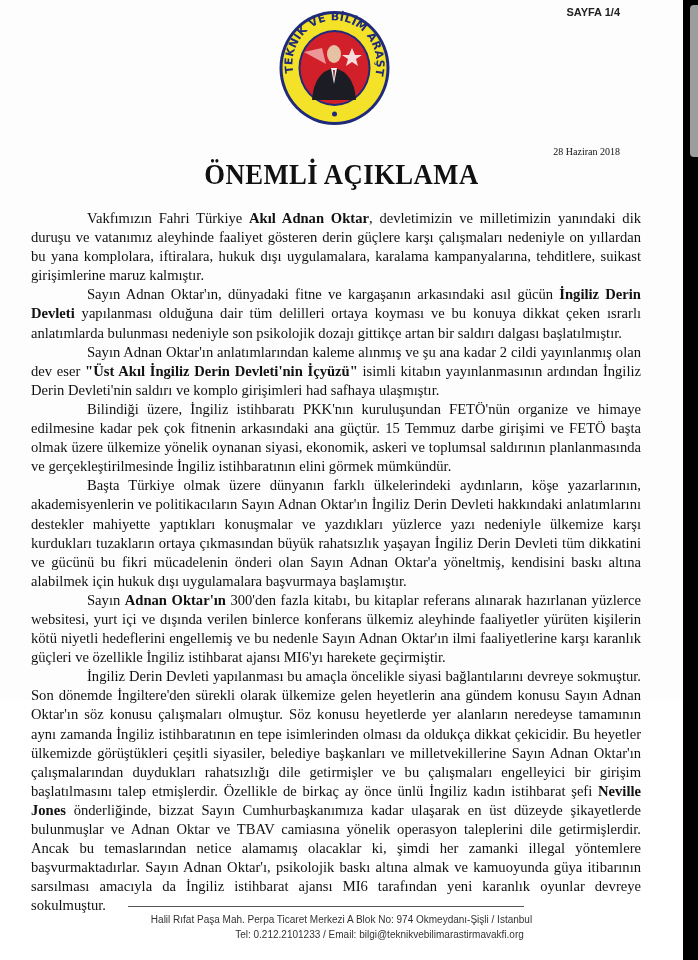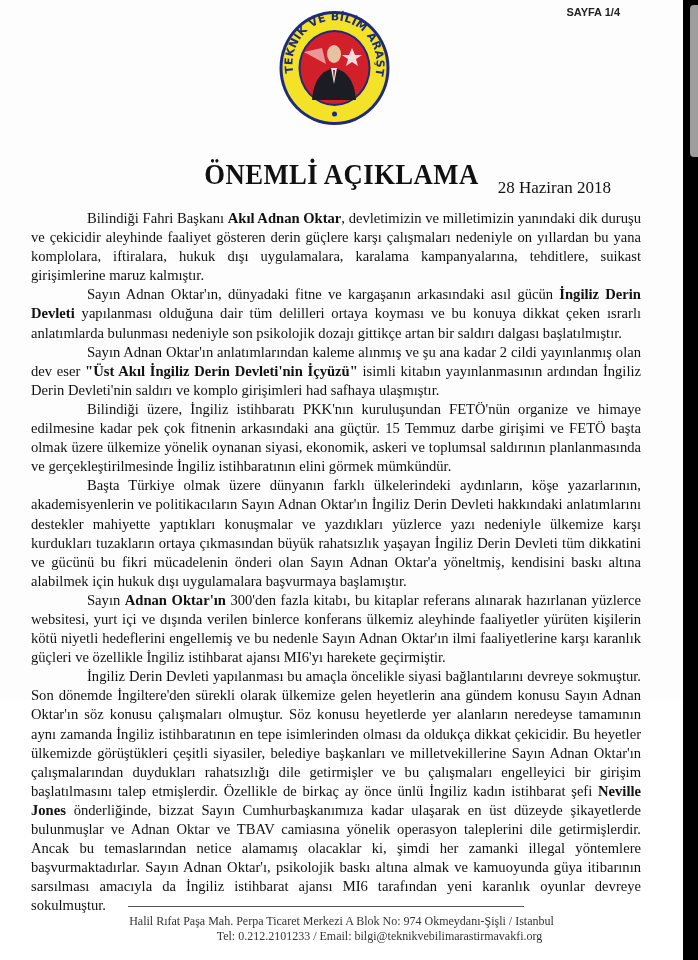--- a/index.html
+++ b/index.html
@@ -6,27 +6,27 @@
   body {
     width: 698px; height: 960px; overflow: hidden;
     background: #ffffff; position: relative;
     font-family: "Liberation Serif", serif; color: #111;
   }
   .page { position: absolute; left: 0; top: 0; width: 683px; height: 700px; background: #fdfdfd; }
   .side-bar { position: absolute; left: 683px; top: 0; width: 15px; height: 960px; background: #000; }
   .scroll-thumb { position: absolute; left: 690px; top: 5px; width: 8px; height: 152px; background: #9d9d9d; border-radius: 4px 0 0 4px; }
   .page-num { position: absolute; right: 63px; top: 6px; font-family: "Liberation Sans", sans-serif; font-size: 11px; font-weight: bold; color: #222; }
   .logo { position: absolute; left: 278px; top: 10px; width: 113px; height: 116px; }
-  .date { position: absolute; right: 72px; top: 146px; font-size: 17px; margin-top: 32px; }
+  .date { position: absolute; right: 63px; top: 146px; font-size: 10px; }
   .title { position: absolute; left: 0; width: 683px; top: 158px; text-align: center; font-size: 29px; font-weight: bold; letter-spacing: 0.5px; transform: scaleX(0.92); }
   .body-text { position: absolute; left: 31px; top: 209px; width: 610px; font-size: 14.6px; line-height: 19.1px; text-align: justify; }
   .body-text p { margin: 0; text-indent: 56px; }
   .body-text b { font-weight: bold; }
   .footer-rule { position: absolute; left: 128px; top: 906px; width: 396px; height: 0; border-top: 1px solid #555; }
-  .footer { position: absolute; left: 0; width: 683px; text-align: center; font-family: Liberation Serif, serif; font-size: 12px; color: #333; }
+  .footer { position: absolute; left: 0; width: 683px; text-align: center; font-family: Liberation Sans, sans-serif; font-size: 10px; color: #333; }
   .footer.l1 { top: 914px; }
   .footer.l2 { top: 929px; padding-left: 38px; }
 </style>
 </head>
 <body>
 
 <div class="page">
 
   <div class="page-num">SAYFA 1/4</div>
 
@@ -51,21 +51,21 @@
       </text>
       <circle cx="56.5" cy="104" r="2.5" fill="#1f2a7a"></circle>
     </svg>
   </div>
 
   <div class="date">28 Haziran 2018</div>
 
   <div class="title">ÖNEMLİ AÇIKLAMA</div>
 
   <div class="body-text" id="body">
-      <p><span>Bilindiği Fahri Başkanı </span><b>Akıl Adnan Oktar</b><span>, devletimizin ve milletimizin yanındaki dik duruşu ve çekicidir aleyhinde faaliyet gösteren derin güçlere karşı çalışmaları nedeniyle on yıllardan bu yana komp­lolara, iftiralara, hukuk dışı uygulamalara, karalama kampanyalarına, tehditlere, suikast girişimlerine maruz kalmıştır.</span></p>
+      <p><span>Vakfımızın Fahri Türkiye </span><b>Akıl Adnan Oktar</b><span>, devletimizin ve milletimizin yanındaki dik duruşu ve vatanımız aleyhinde faaliyet gösteren derin güçlere karşı çalışmaları nedeniyle on yıllardan bu yana komp­lolara, iftiralara, hukuk dışı uygulamalara, karalama kampanyalarına, tehditlere, suikast girişimlerine maruz kalmıştır.</span></p>
       <p><span>Sayın Adnan Oktar'ın, dünyadaki fitne ve kargaşanın arkasındaki asıl gücün </span><b>İngiliz Derin Devleti</b><span> yapılanması olduğuna dair tüm delilleri ortaya koyması ve bu konuya dikkat çeken ısrarlı anlatımlarda bu­lunması nedeniyle son psikolojik dozajı gittikçe artan bir saldırı dalgası başlatılmıştır.</span></p>
       <p><span>Sayın Adnan Oktar'ın anlatımlarından kaleme alınmış ve şu ana kadar 2 cildi yayınlanmış olan dev eser </span><b>"Üst Akıl İngiliz Derin Devleti'nin İçyüzü"</b><span> isimli kitabın yayınlanmasının ardından İngiliz Derin Devleti'nin saldırı ve komplo girişimleri had safhaya ulaşmıştır.</span></p>
       <p><span>Bilindiği üzere, İngiliz istihbaratı PKK'nın kuruluşundan FETÖ'nün organize ve himaye edilmesine kadar pek çok fitnenin arkasındaki ana güçtür. 15 Temmuz darbe girişimi ve FETÖ başta olmak üzere ül­kemize yönelik oynanan siyasi, ekonomik, askeri ve toplumsal saldırının planlanmasında ve gerçekleştiril­mesinde İngiliz istihbaratının elini görmek mümkündür.</span></p>
       <p><span>Başta Türkiye olmak üzere dünyanın farklı ülkelerindeki aydınların, köşe yazarlarının, akademisyen­lerin ve politikacıların Sayın Adnan Oktar'ın İngiliz Derin Devleti hakkındaki anlatımlarını destekler mahi­yette yaptıkları konuşmalar ve yazdıkları yüzlerce yazı nedeniyle ülkemize karşı kurdukları tuzakların orta­ya çıkmasından büyük rahatsızlık yaşayan İngiliz Derin Devleti tüm dikkatini ve gücünü bu fikri mücadele­nin önderi olan Sayın Adnan Oktar'a yöneltmiş, kendisini baskı altına alabilmek için hukuk dışı uygulama­lara başvurmaya başlamıştır.</span></p>
       <p><span>Sayın </span><b>Adnan Oktar'ın</b><span> 300'den fazla kitabı, bu kitaplar referans alınarak hazırlanan yüzlerce website­si, yurt içi ve dışında verilen binlerce konferans ülkemiz aleyhinde faaliyetler yürüten kişilerin kötü niyetli hedeflerini engellemiş ve bu nedenle Sayın Adnan Oktar'ın ilmi faaliyetlerine karşı karanlık güçleri ve özel­likle İngiliz istihbarat ajansı MI6'yı harekete geçirmiştir.</span></p>
       <p><span>İngiliz Derin Devleti yapılanması bu amaçla öncelikle siyasi bağlantılarını devreye sokmuştur. Son dönemde İngiltere'den sürekli olarak ülkemize gelen heyetlerin ana gündem konusu Sayın Adnan Oktar'ın söz konusu çalışmaları olmuştur. Söz konusu heyetlerde yer alanların neredeyse tamamının aynı zamanda İngiliz istihbaratının en tepe isimlerinden olması da oldukça dikkat çekicidir. Bu heyetler ülkemizde görüş­tükleri çeşitli siyasiler, belediye başkanları ve milletvekillerine Sayın Adnan Oktar'ın çalışmalarından duy­dukları rahatsızlığı dile getirmişler ve bu çalışmaları engelleyici bir girişim başlatılmasını talep etmişlerdir. Özellikle de birkaç ay önce ünlü İngiliz kadın istihbarat şefi </span><b>Neville Jones</b><span> önderliğinde, bizzat Sayın Cum­hurbaşkanımıza kadar ulaşarak en üst düzeyde şikayetlerde bulunmuşlar ve Adnan Oktar ve TBAV ca­miasına yönelik operasyon taleplerini dile getirmişlerdir. Ancak bu temaslarından netice alamamış olacaklar ki, şimdi her zamanki illegal yöntemlere başvurmaktadırlar. Sayın Adnan Oktar'ı, psikolojik baskı altına almak ve kamuoyunda güya itibarının sarsılması amacıyla da İngiliz istihbarat ajansı MI6 tarafından yeni karanlık oyunlar devreye sokulmuştur.</span></p>
     </div>
 
   <div class="footer-rule"></div>
   <div class="footer l1">Halil Rıfat Paşa Mah. Perpa Ticaret Merkezi A Blok No: 974 Okmeydanı-Şişli / Istanbul</div>

